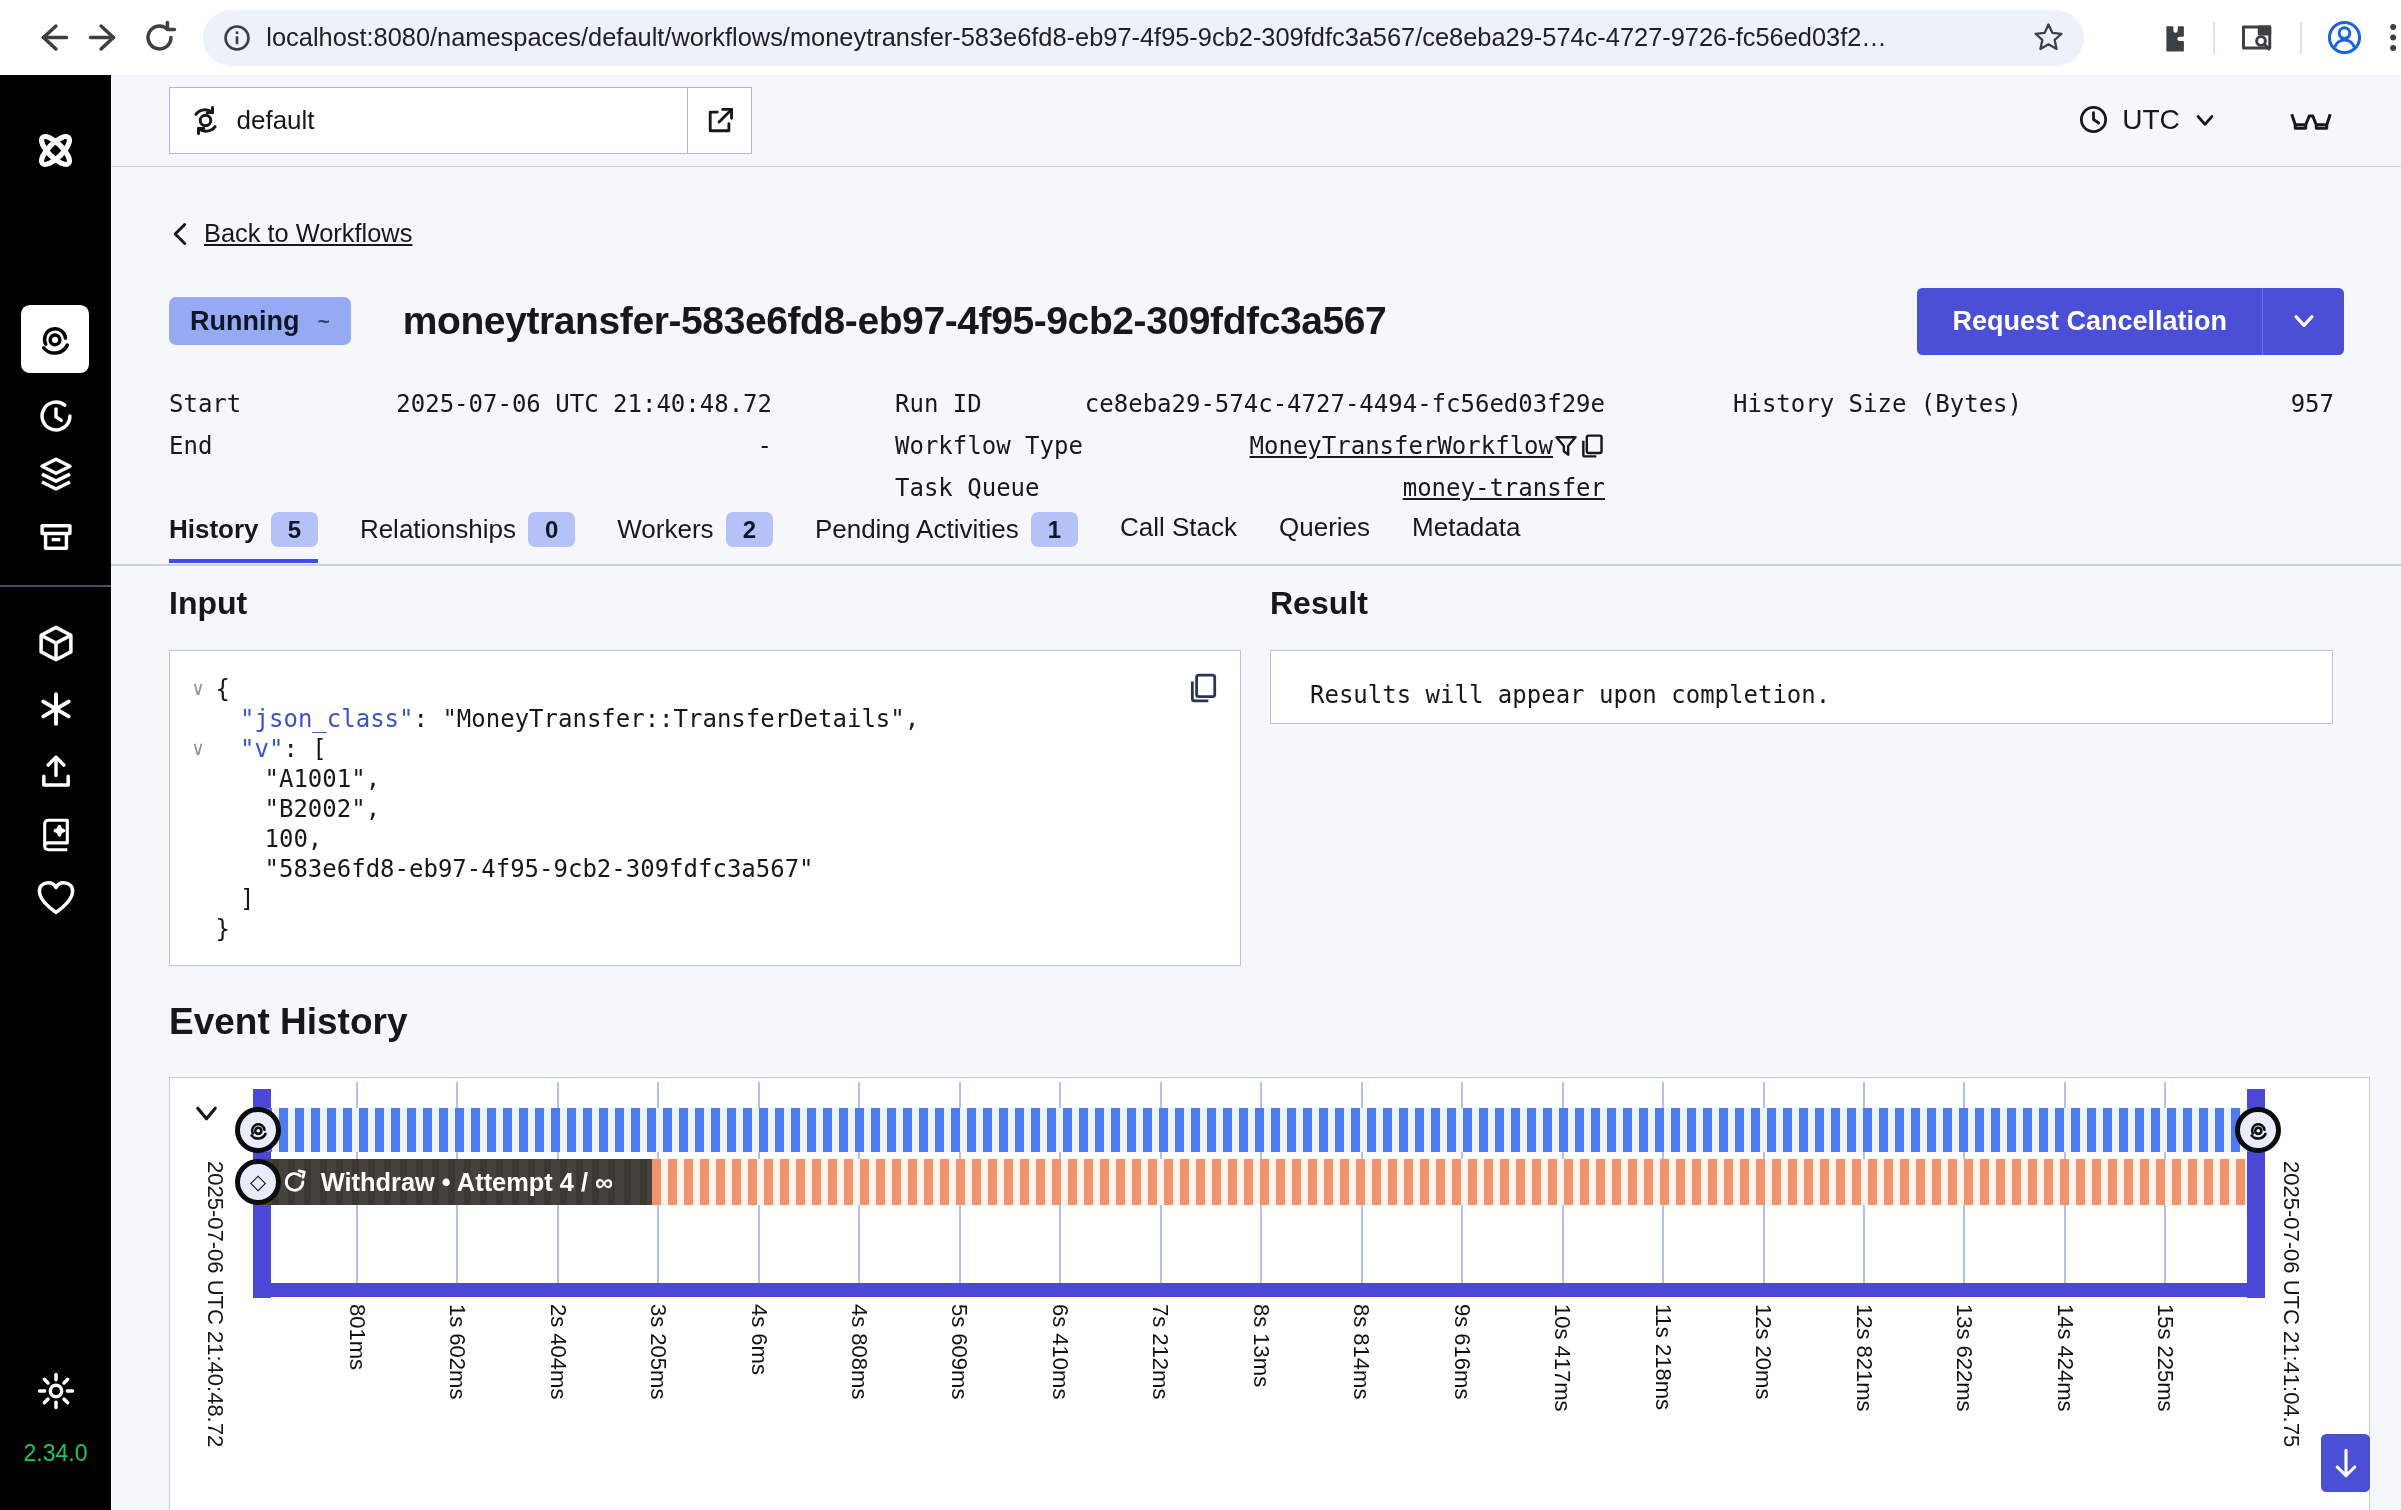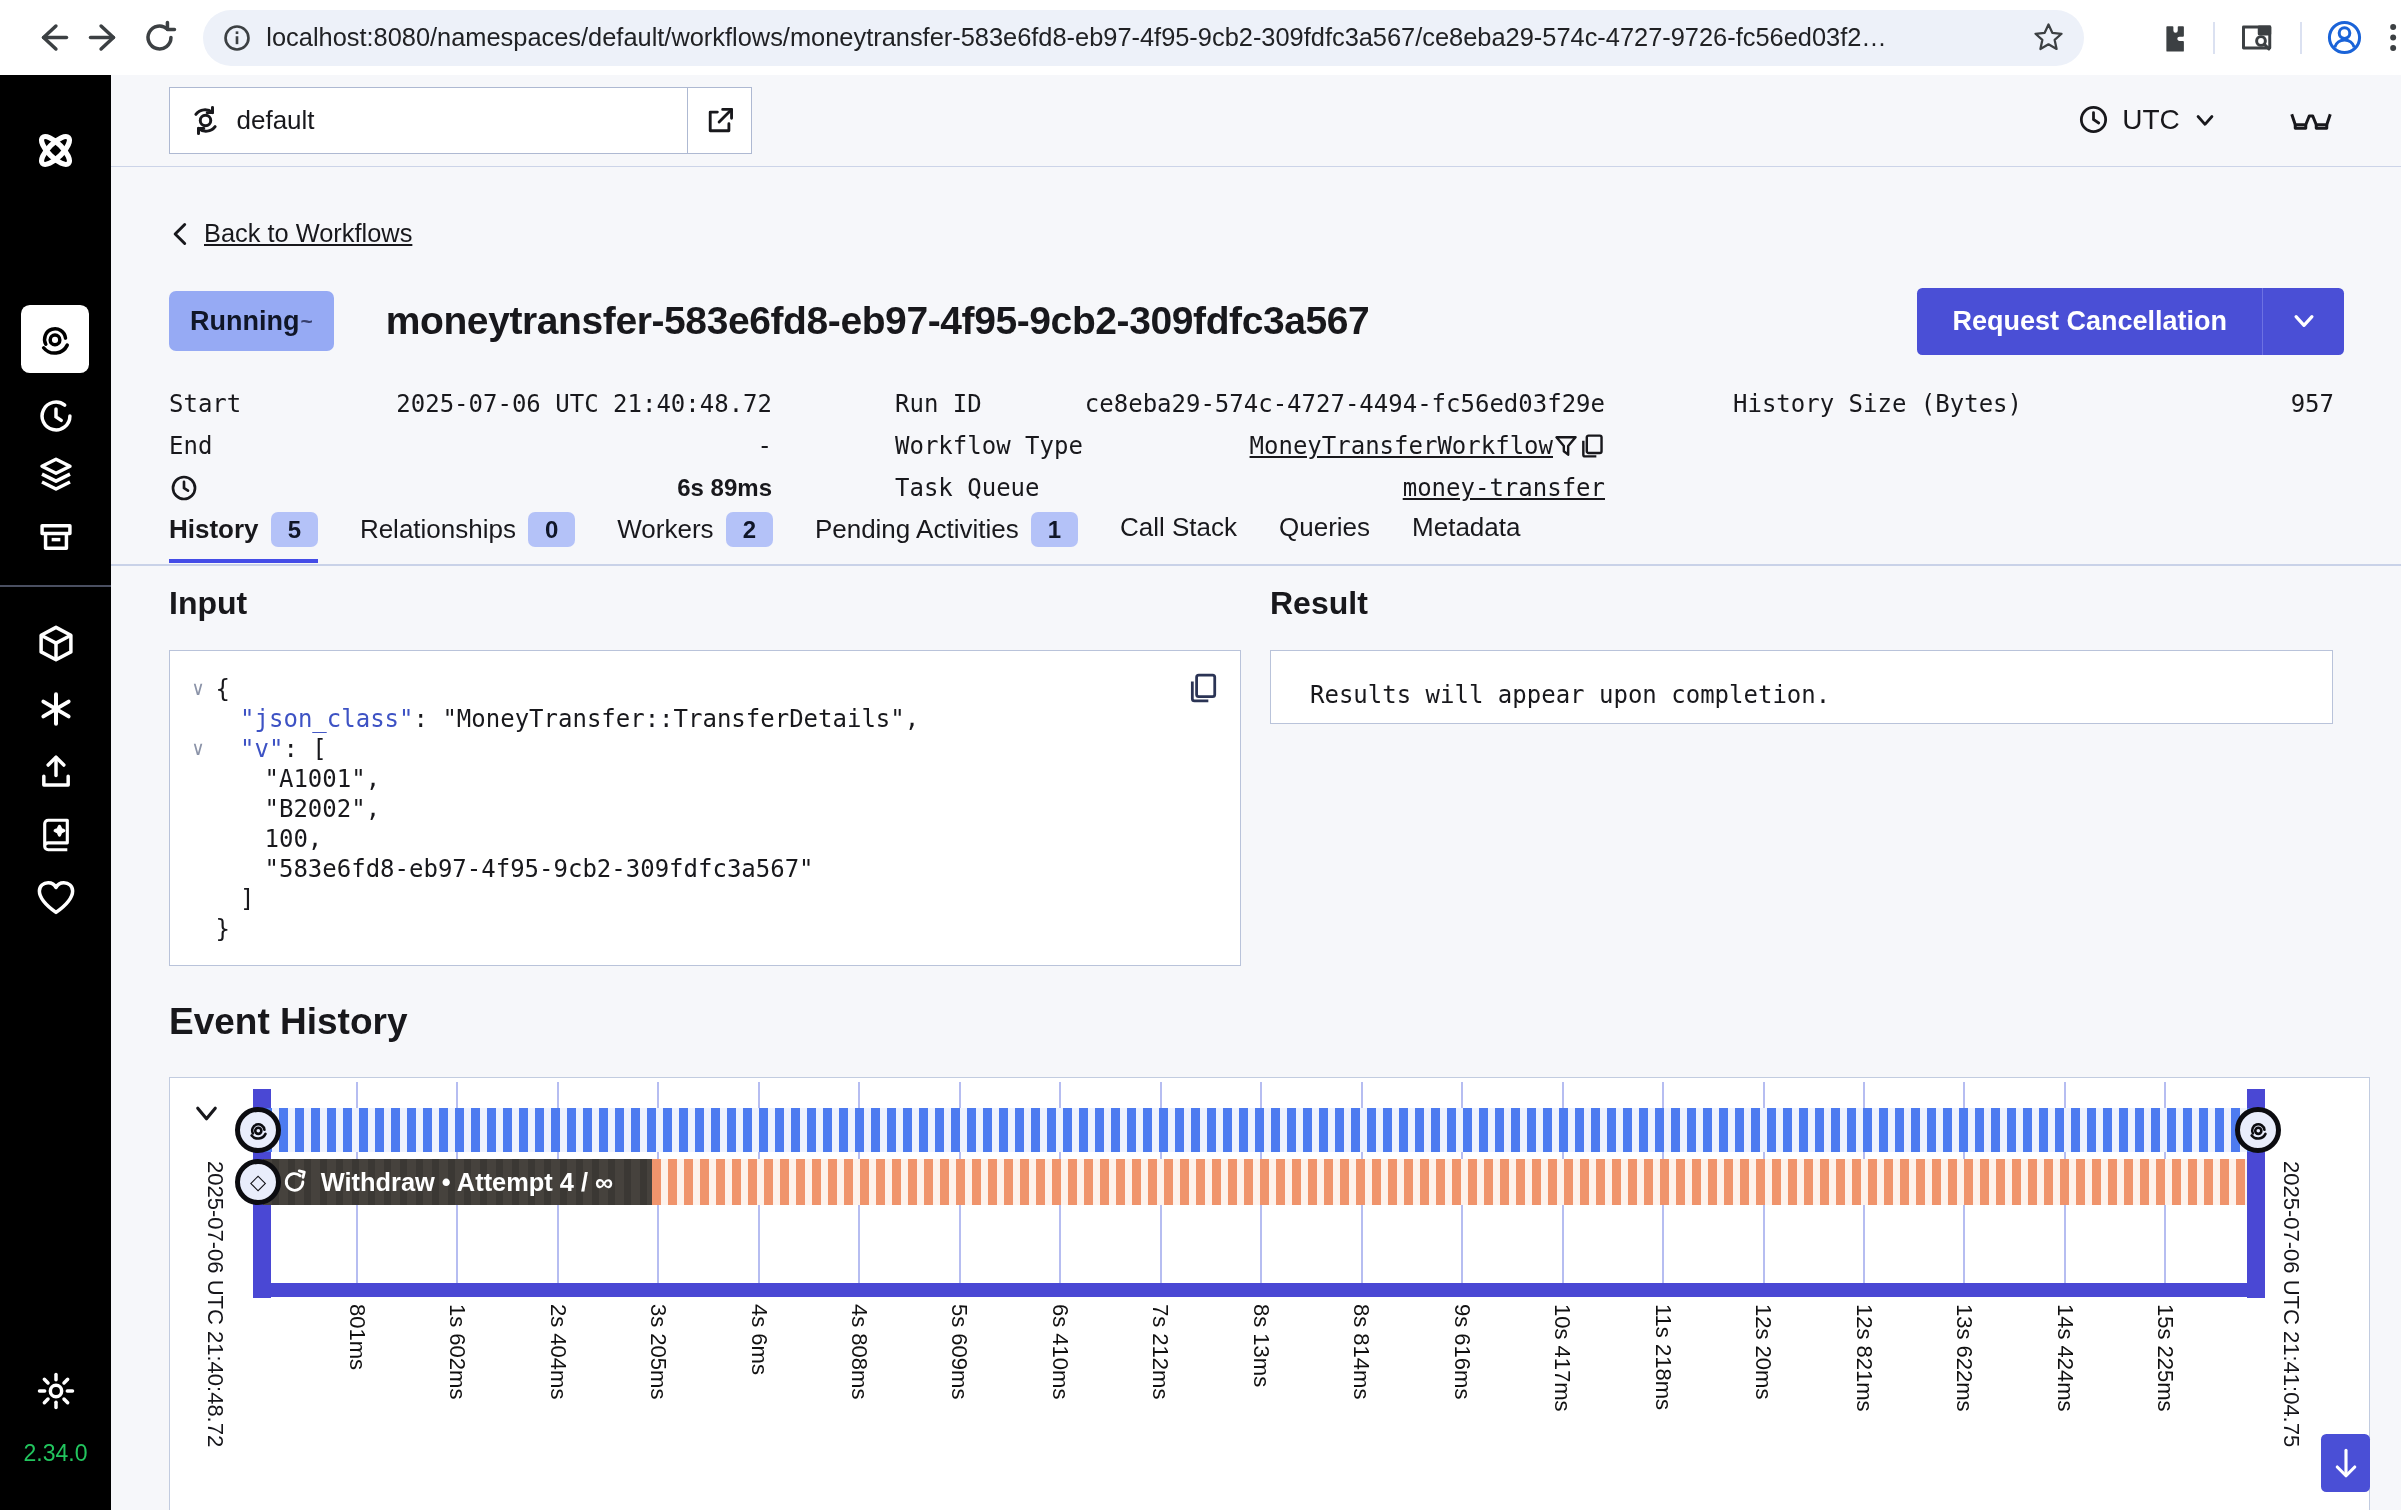--- a/index.html
+++ b/index.html
@@ -31,21 +31,21 @@
   .ns-box{position:absolute;left:58px;top:12.3px;height:65px;display:flex;border:1.8px solid #aeb9d2;background:#fff;}
   .ns-main{display:flex;align-items:center;gap:14px;width:517px;padding:0 17.5px;box-sizing:border-box;font-size:26px;}
   .ns-ext{width:63px;display:flex;align-items:center;justify-content:center;border-left:1.8px solid #aeb9d2;}
   .tz{position:absolute;right:184px;top:12.3px;height:65px;display:flex;align-items:center;gap:12.3px;font-size:28px;}
   .glasses{position:absolute;right:68px;top:12.3px;height:65px;display:flex;align-items:center;}
 
   .backlink{position:absolute;left:58px;top:144px;display:flex;align-items:center;gap:14px;font-size:25.4px;font-weight:500;}
   .backlink .lbl{text-decoration:underline;cursor:pointer;}
 
   .titlerow{position:absolute;left:58px;top:212px;width:2175px;height:68px;display:flex;align-items:center;}
-  .badge-running{background:#96aaf4;border-radius:7px;height:60px;display:flex;align-items:center;gap:1px;
+  .badge-running{background:#96aaf4;border-radius:7px;height:48px;display:flex;align-items:center;gap:18px;
                  padding:0 21px;font-size:27px;font-weight:600;color:#101628;}
   .badge-running .tilde{font-size:21px;color:#37406e;}
   .wf-title{font-size:39px;font-weight:700;margin-left:52px;letter-spacing:-0.4px;white-space:nowrap;}
   .cancelbtn{margin-left:auto;display:flex;height:67px;background:#4a4fd6;border-radius:5.3px;color:#fff;cursor:pointer;}
   .cancelbtn .txt{display:flex;align-items:center;padding:0 35px;font-size:27px;font-weight:600;border-right:1.8px solid #6d71e2;}
   .cancelbtn .caret{width:81px;display:flex;align-items:center;justify-content:center;}
 
   .details{position:absolute;left:0;top:308px;width:2291px;font-family:"DejaVu Sans Mono",monospace;font-size:24px;}
   .dcol{position:absolute;top:0;}
   .drow{display:flex;justify-content:space-between;align-items:center;height:42px;}
@@ -342,29 +342,20 @@
     <div class="details">
       <div class="dcol" style="left:58px;width:603px">
         <div class="drow">
             <span>Start</span>
             <span class="dval">2025-07-06 UTC 21:40:48.72</span>
           </div>
         <div class="drow">
             <span>End</span>
             <span class="dval">-</span>
           </div>
-        <div class="drow">
-          <svg width="30" height="30" viewBox="0 0 34 34">
-              <g fill="none" stroke="#18181c" stroke-width="3" stroke-linecap="round">
-                <circle cx="17" cy="17" r="12.5"></circle>
-                <path d="M17 10 v7 l4.5 3"></path>
-              </g>
-            </svg>
-          <span class="dval" style="font-family:'Liberation Sans',sans-serif;font-weight:600">6s 89ms</span>
-        </div>
       </div>
       <div class="dcol" style="left:784px;width:710px">
         <div class="drow">
             <span>Run ID</span>
             <span class="dval">ce8eba29-574c-4727-4494-fc56ed03f29e</span>
           </div>
         <div class="drow">
           <span>Workflow Type</span>
           <span class="valicons">
             <span class="dval ulink">MoneyTransferWorkflow</span>

